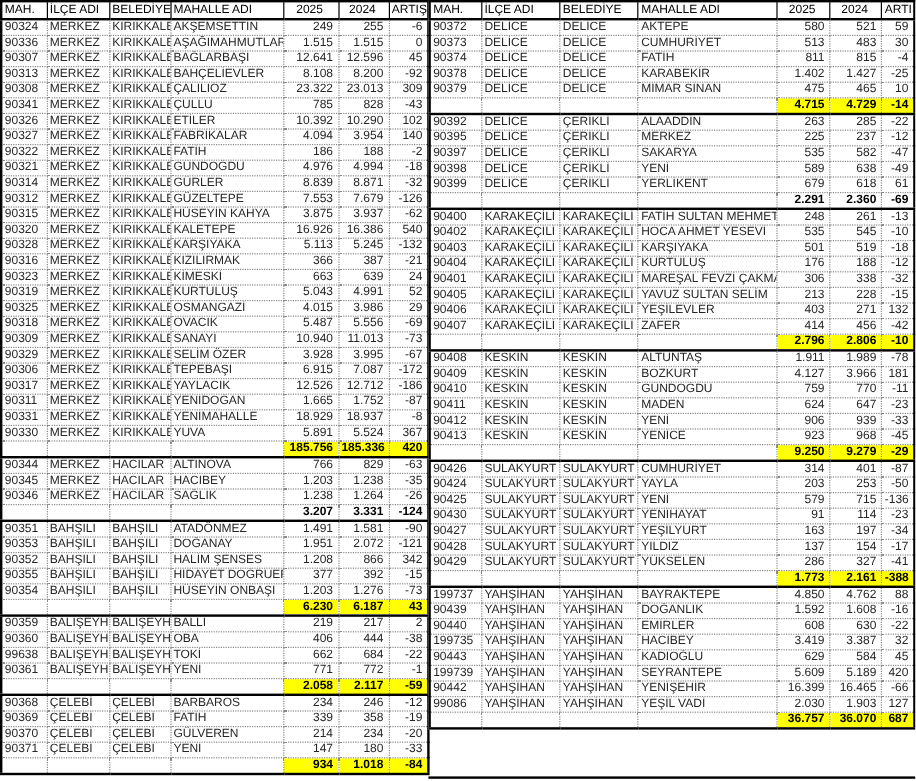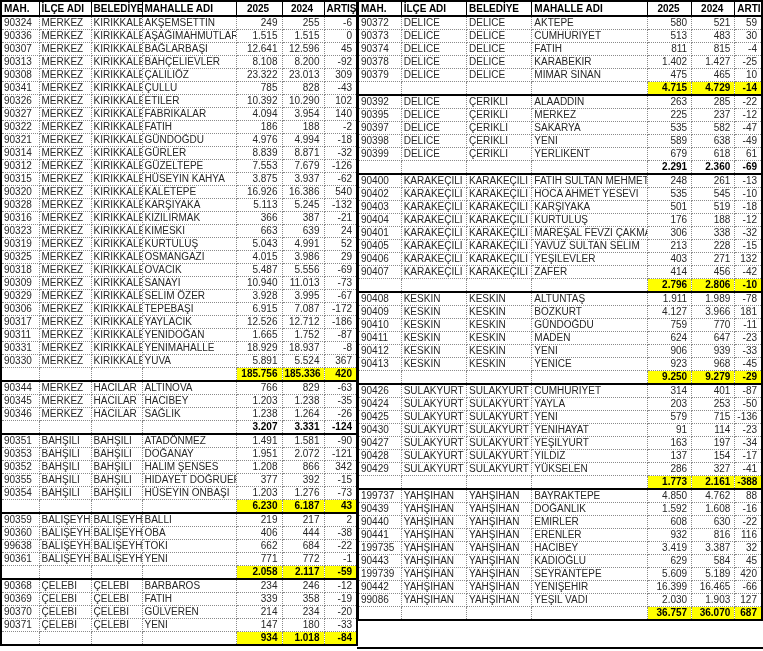--- a/index.html
+++ b/index.html
@@ -7,21 +7,21 @@
     position:relative;width:763px;height:651px;background:#ffffff;overflow:hidden;
     font-family:"Liberation Sans","DejaVu Sans",sans-serif;color:#262626;
   }
   table.grid{
     position:absolute;top:0;border-collapse:collapse;table-layout:fixed;
     border:2px solid #000;background:#fff;
   }
   #table-left{left:0;width:356px;}
   #table-right{left:357px;width:406px;}
   .grid th{
-    font-size:10px;font-weight:bold;color:#000;height:11px;line-height:11px;
+    font-size:10px;font-weight:normal;color:#000;height:11px;line-height:11px;
     padding:1px 3px 1px 2px;border:1px solid #000;border-bottom:2px solid #000;
     text-align:left;white-space:nowrap;overflow:hidden;background:#fff;
   }
   .grid th.num{text-align:center;padding-right:4px;}
   .grid td{
     font-size:10px;height:12px;line-height:12px;padding:0 3px 0 2px;
     border-right:1px dotted #8a8a8a;border-bottom:1px dotted #8a8a8a;
     white-space:nowrap;overflow:hidden;
   }
   .grid td.num{text-align:right;padding-right:4px;}
@@ -875,29 +875,20 @@
         <tr>
           <td>90440</td>
           <td>YAHŞİHAN</td>
           <td>YAHŞİHAN</td>
           <td>EMİRLER</td>
           <td class="num">608</td>
           <td class="num">630</td>
           <td class="num">-22</td>
         </tr>
         <tr>
-          <td>90441</td>
-          <td>YAHŞİHAN</td>
-          <td>YAHŞİHAN</td>
-          <td>ERENLER</td>
-          <td class="num">932</td>
-          <td class="num">816</td>
-          <td class="num">116</td>
-        </tr>
-        <tr>
           <td>199735</td>
           <td>YAHŞİHAN</td>
           <td>YAHŞİHAN</td>
           <td>HACIBEY</td>
           <td class="num">3.419</td>
           <td class="num">3.387</td>
           <td class="num">32</td>
         </tr>
         <tr>
           <td>90443</td>

